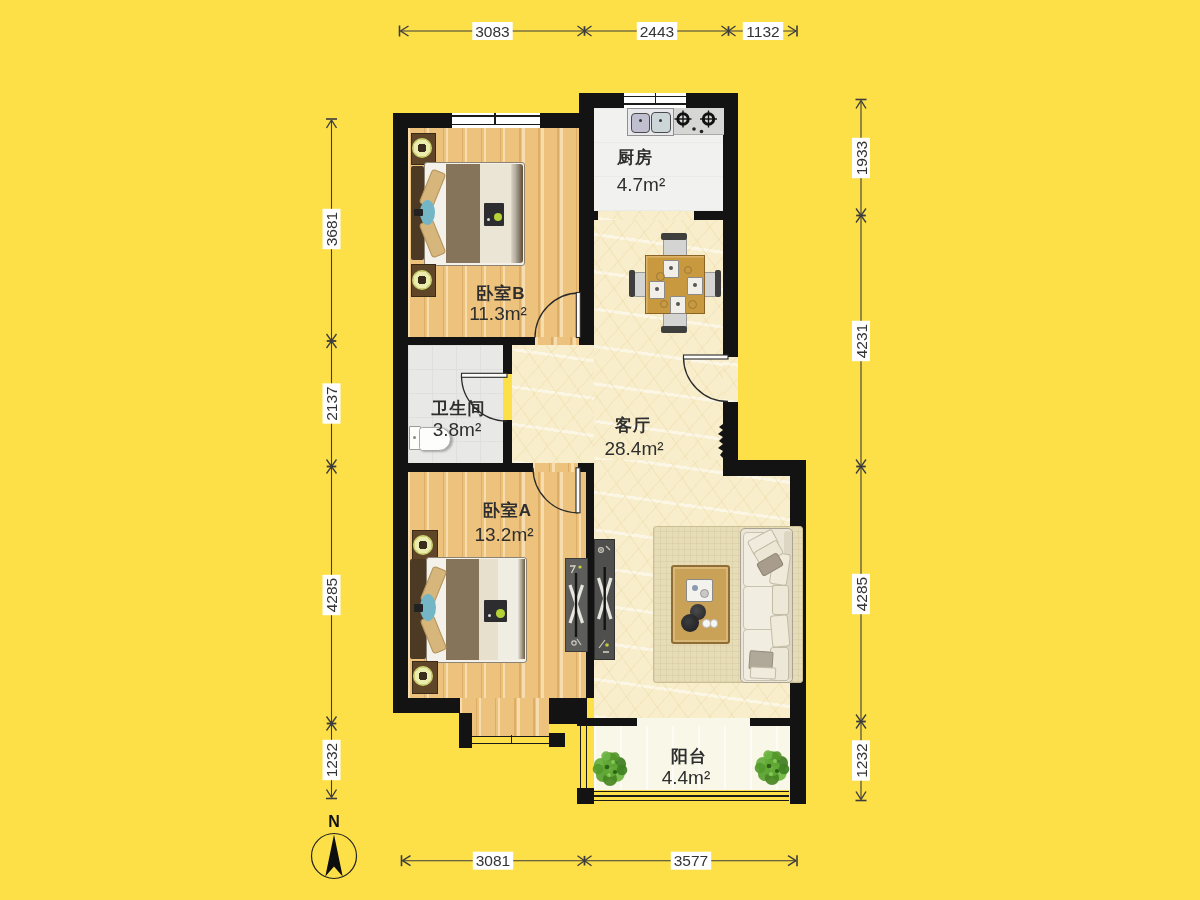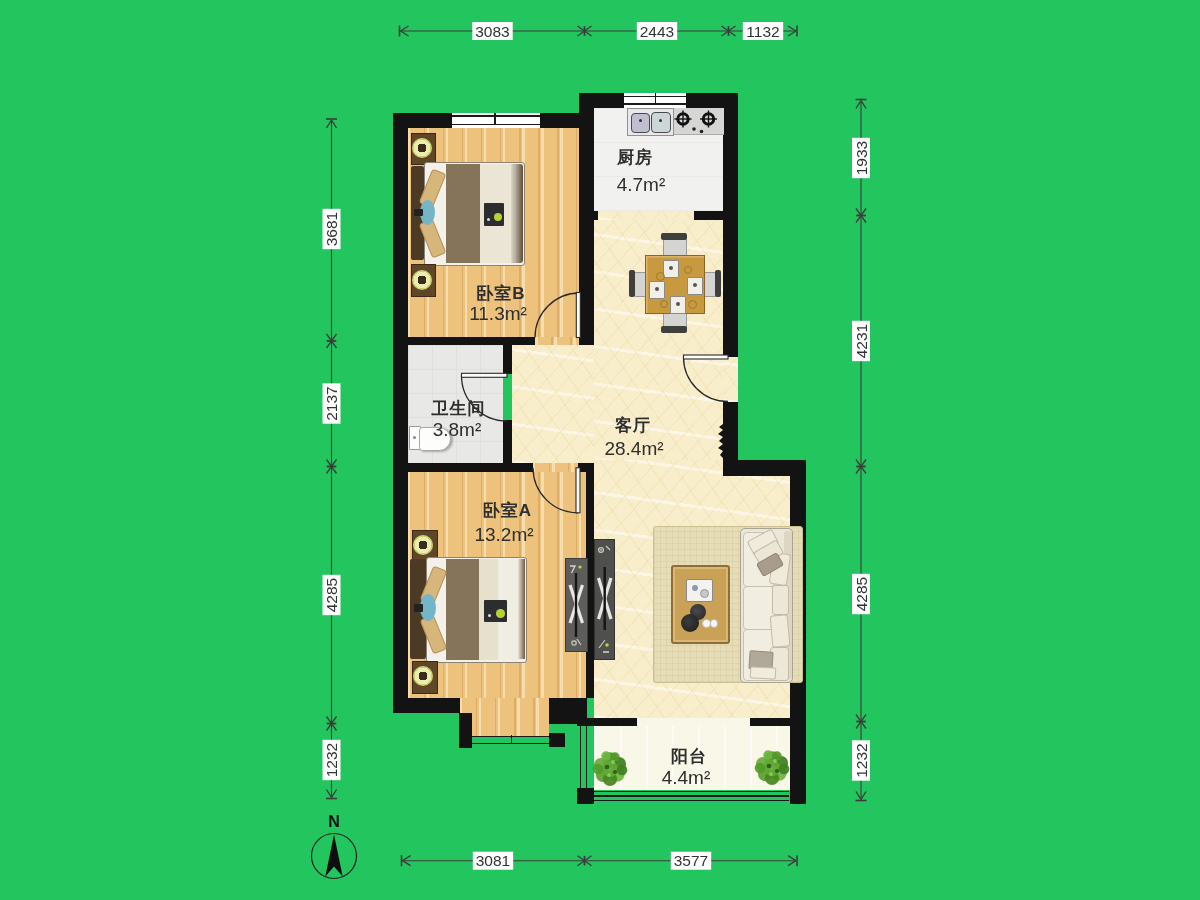--- a/index.html
+++ b/index.html
@@ -1,15 +1,15 @@
 <!DOCTYPE html>
 <html><head><meta charset="utf-8">
 <style>
 html,body{margin:0;padding:0;background:#fff;}
-#plan{position:relative;width:1200px;height:900px;background:#22c55e;font-family:"Liberation Sans",sans-serif;overflow:hidden;}
+#plan{position:relative;width:1200px;height:900px;background:#fde047;font-family:"Liberation Sans",sans-serif;overflow:hidden;}
 .a{position:absolute;}
 .w{position:absolute;background:#131313;}
 .wood{background-color:#ecc27d;background-image:repeating-linear-gradient(90deg,rgba(255,238,206,0.6) 0 2.5px,rgba(0,0,0,0) 2.5px 16px,rgba(196,140,70,0.38) 16px 17.5px,rgba(0,0,0,0) 17.5px 19px);}
 .marble{background-color:#f8eecb;background-image:repeating-linear-gradient(55deg,rgba(226,192,120,0.17) 0 1.5px,rgba(0,0,0,0) 1.5px 19px),repeating-linear-gradient(-48deg,rgba(232,206,144,0.19) 0 1.5px,rgba(0,0,0,0) 1.5px 15px),repeating-linear-gradient(8deg,rgba(255,255,255,0.5) 0 3px,rgba(0,0,0,0) 3px 37px);}
 .winline{position:absolute;background:#1a1a1a;}
 .lbl{position:absolute;transform:translate(-50%,-50%);color:#2e2e2e;font-weight:600;font-size:17px;letter-spacing:1px;white-space:nowrap;}
 .area{position:absolute;transform:translate(-50%,-50%);color:#2e2e2e;font-weight:500;font-size:19px;letter-spacing:0px;white-space:nowrap;}
 </style></head><body>
 <div id="plan">
 

